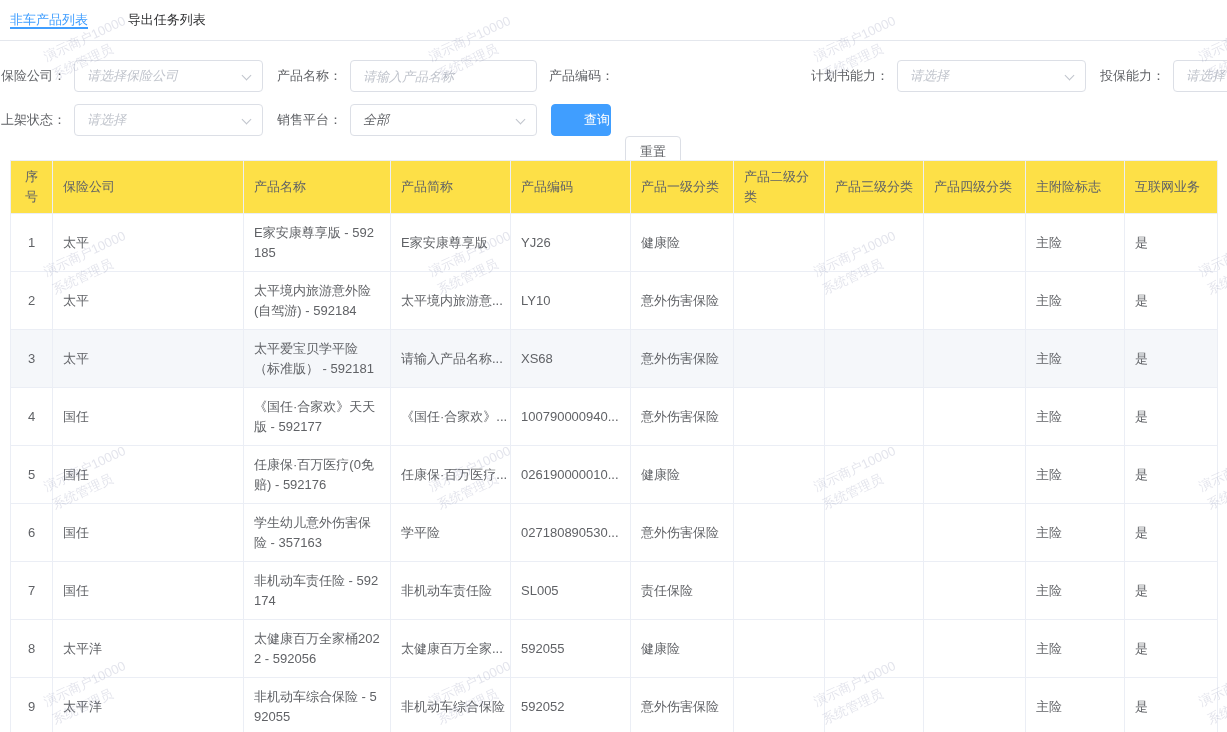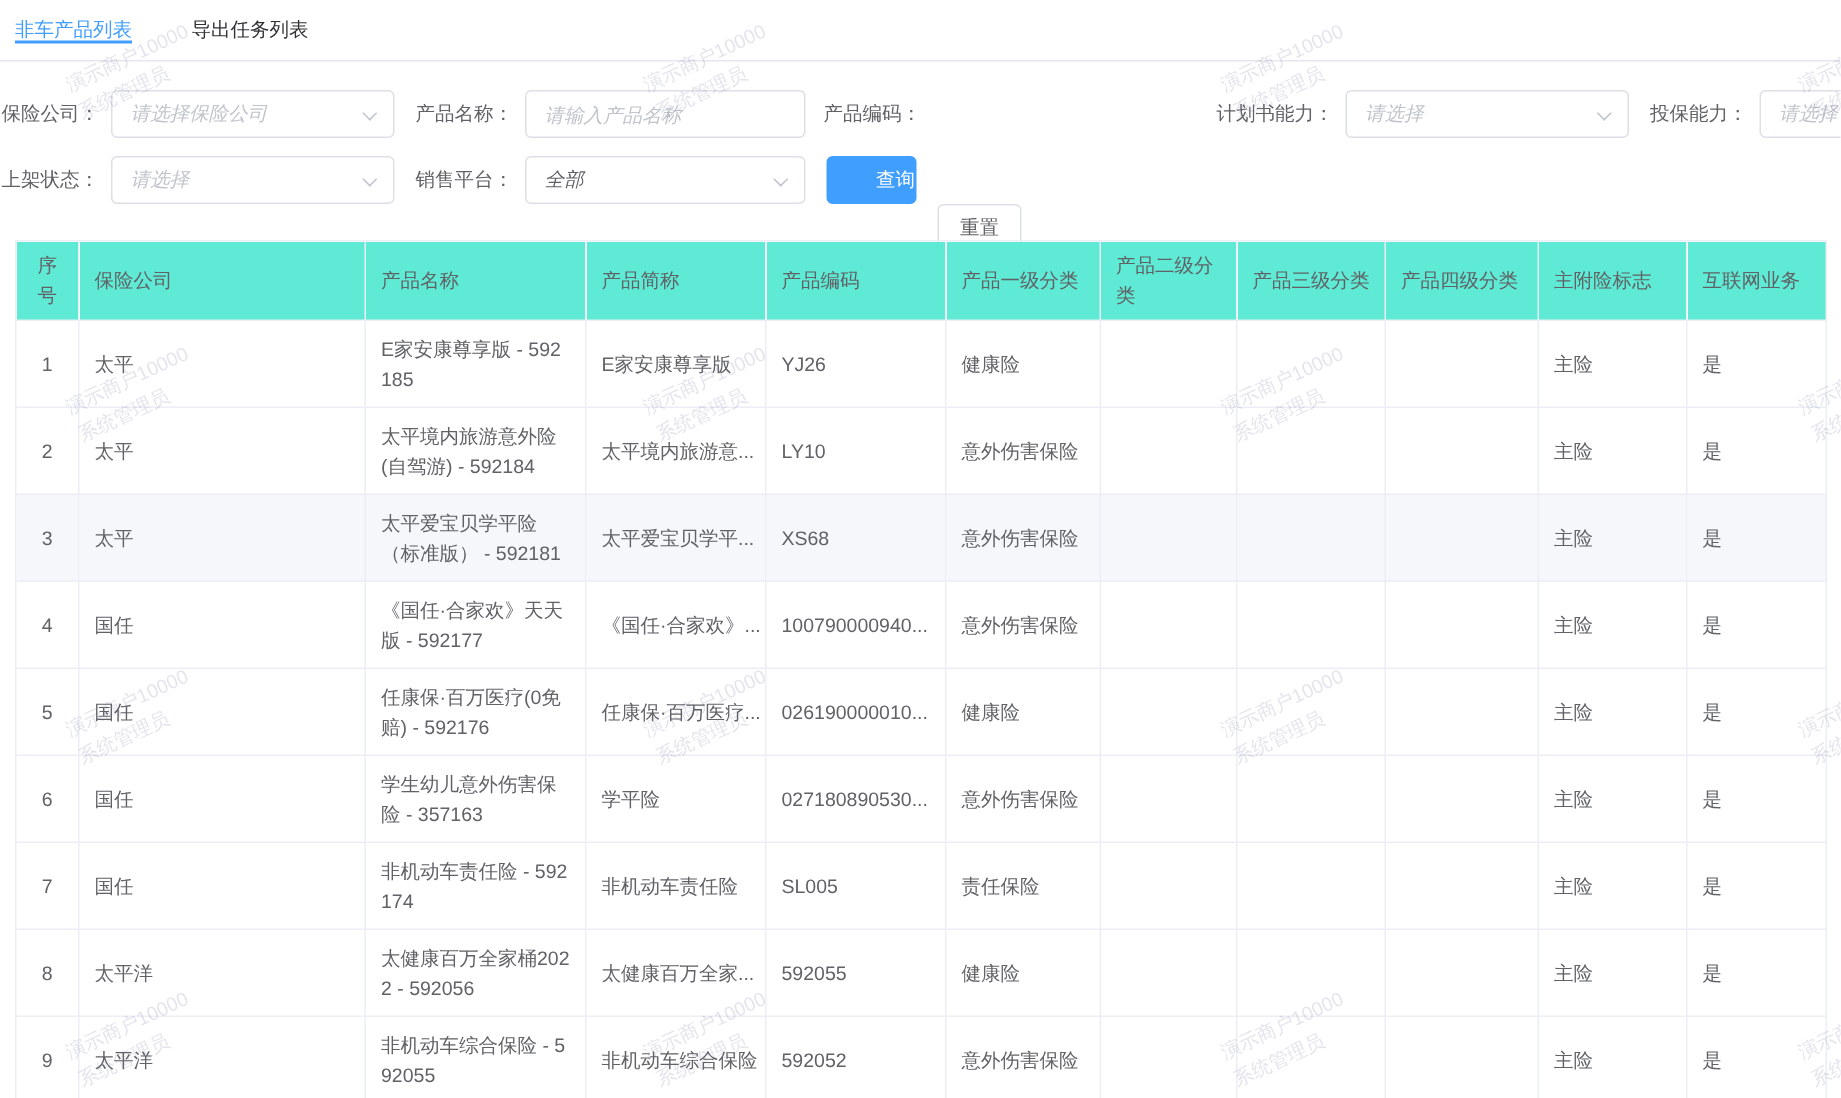--- a/index.html
+++ b/index.html
@@ -35,21 +35,21 @@
          line-height:30px; text-align:center; cursor:pointer; }
   .btn-primary { background:#409EFF; border:1px solid #409EFF; color:#fff; }
   .btn-plain   { background:#fff; border:1px solid #dcdfe6; color:#606266; }
 
   
   .tablewrap { position:absolute; top:160px; left:10px; width:1207px; }
   table { width:1207px; table-layout:fixed; border-collapse:collapse; }
   th, td { border:1px solid #ebeef5; font-weight:400; font-size:13px;
            color:#606266; padding:6px 10px; text-align:left; vertical-align:middle;
            line-height:20px; overflow:hidden; }
-  thead tr { height:40px; background:#5eead4; }
+  thead tr { height:40px; background:#fde047; }
   tbody tr { height:58px; background:#fff; }
   tbody tr.hovered { background:#f5f7fa; }
   td.c-center { text-align:center; padding:6px 4px; }
   td.c-wrap   { word-break:break-all; }
   td.c-nowrap { white-space:nowrap; }
 
   
   .wm-layer { position:absolute; inset:0; z-index:30; pointer-events:none; }
   .wm { position:absolute; transform:rotate(-25deg); color:rgba(100,105,150,0.18);
         font-size:13px; line-height:20px; white-space:nowrap; }
@@ -156,21 +156,21 @@
           <td></td>
           <td></td>
           <td></td>
           <td>主险</td>
           <td>是</td>
         </tr>
         <tr class="hovered">
           <td class="c-center">3</td>
           <td>太平</td>
           <td class="c-wrap">太平爱宝贝学平险（标准版） - 592181</td>
-          <td class="c-nowrap">太平爱宝贝学平...</td>
+          <td class="c-nowrap">请输入产品名称...</td>
           <td class="c-nowrap">XS68</td>
           <td>意外伤害保险</td>
           <td></td>
           <td></td>
           <td></td>
           <td>主险</td>
           <td>是</td>
         </tr>
         <tr>
           <td class="c-center">4</td>

